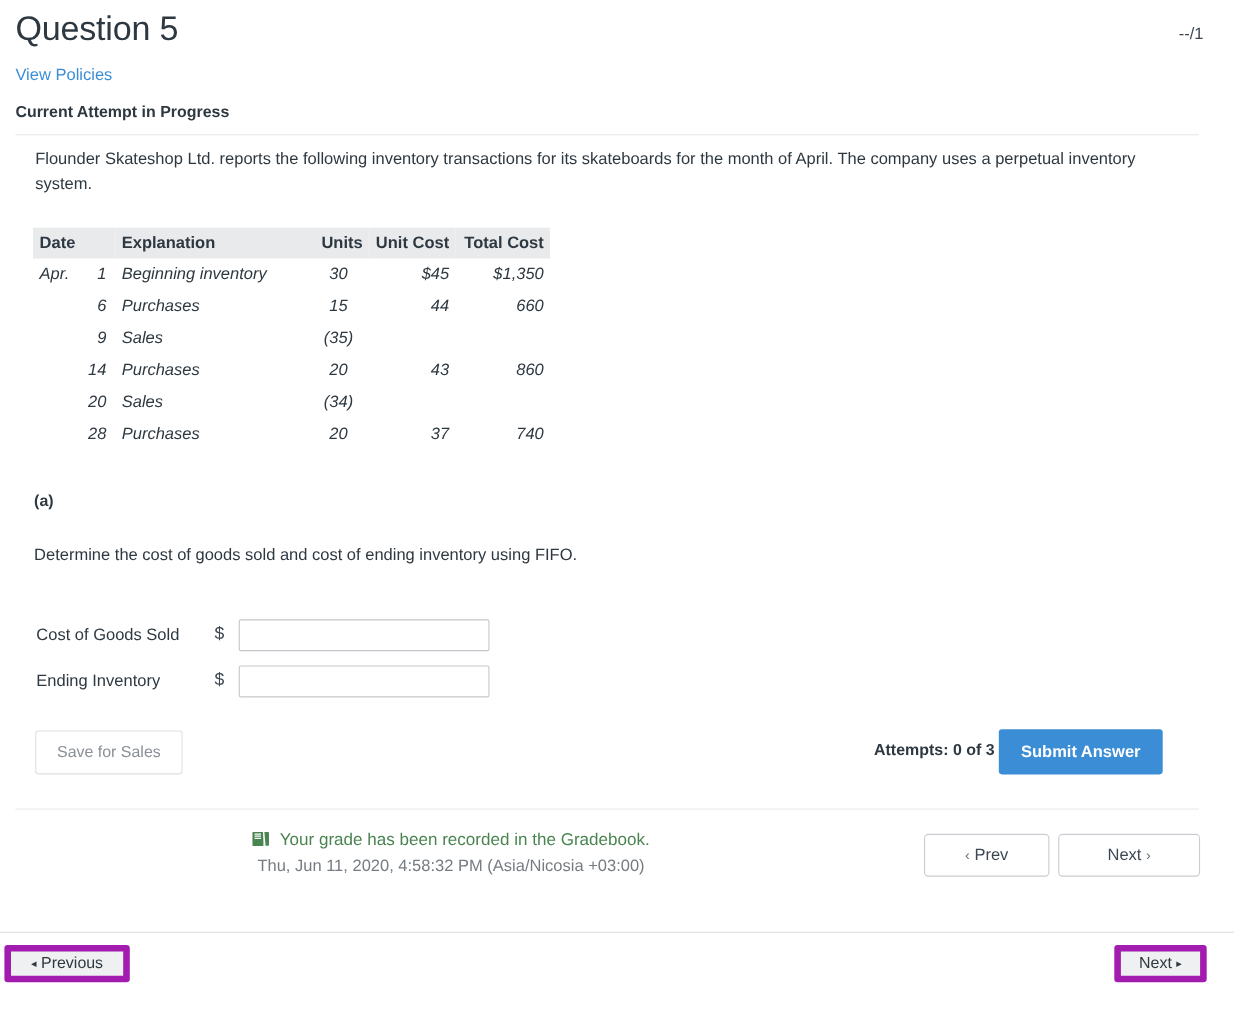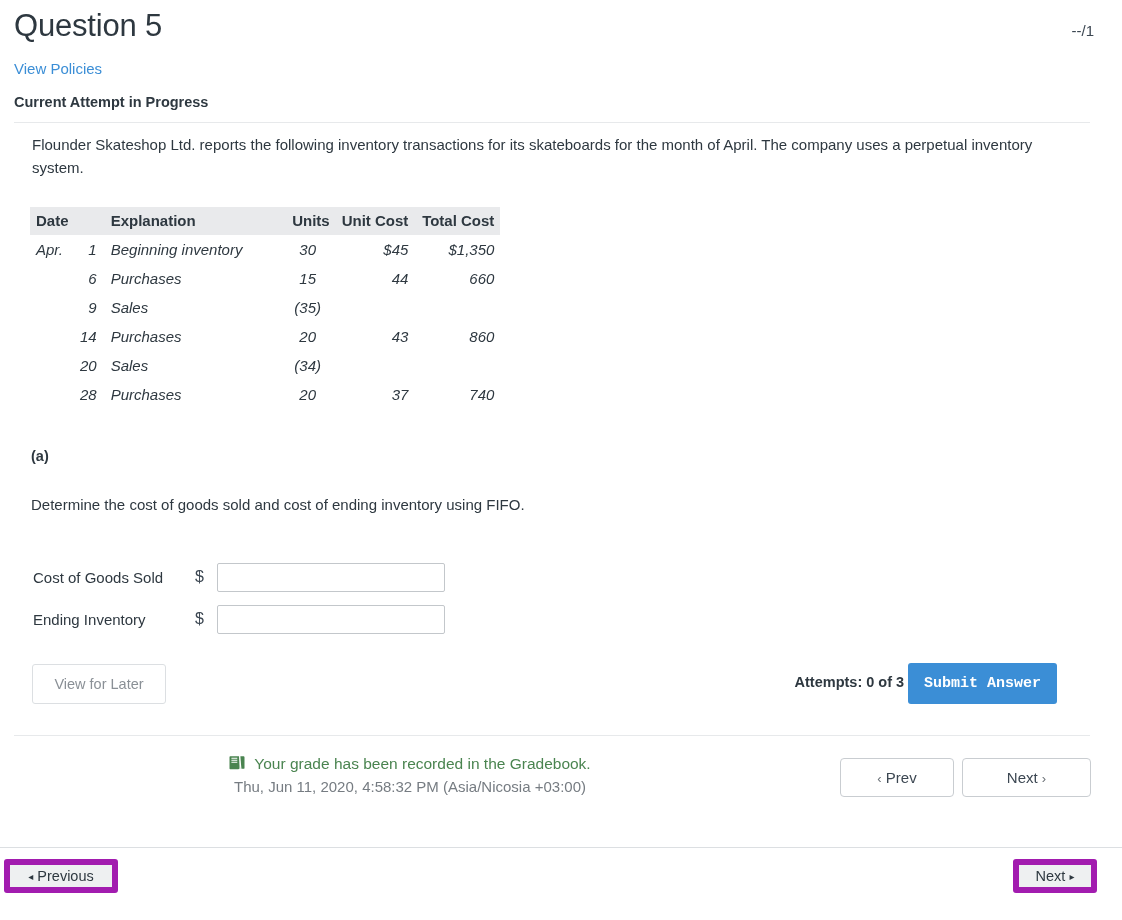--- a/index.html
+++ b/index.html
@@ -113,21 +113,21 @@
   .attempts-text {
     position: absolute; right: 180px; top: 674px;
     font-size: 14.5px; font-weight: bold; color: #2e3840;
     white-space: nowrap;
   }
   .btn-submit {
     position: absolute; left: 908px; top: 663px;
     width: 149px; height: 41px;
     border: none; border-radius: 3px;
     background: #3b8ed6; color: #ffffff;
-    font-family: Liberation Mono, monospace;
+    font-family: Liberation Sans, sans-serif;
     font-size: 15px; font-weight: bold; cursor: pointer;
   }
 
   
   .grade-block {
     position: absolute; left: 0; top: 755px; width: 820px;
     text-align: center;
   }
   .grade-line1 {
     font-size: 15.5px; color: #4a8450;
@@ -249,21 +249,21 @@
       <span class="ans-dollar">$</span>
       <input class="ans-input" type="text" value="" style="">
     </div>
     <div class="ans-row">
       <span class="ans-label">Ending Inventory</span>
       <span class="ans-dollar">$</span>
       <input class="ans-input" type="text" value="" style="">
     </div>
   </div>
 
-  <button class="btn-save">View for Later</button>
+  <button class="btn-save">Save for Sales</button>
   <div class="attempts-text">Attempts: 0 of 3 used</div>
   <button class="btn-submit">Submit Answer</button>
 
   <div class="divider div-mid"></div>
 
   <div class="grade-block">
     <div class="grade-line1">
       <span class="book-icon">
         <svg width="17" height="15" viewBox="0 0 17 15" aria-hidden="true">
           <path d="M1.2 1.3h8.2c.6 0 1.1.5 1.1 1.1v10.9c0 .5-.5.9-1.1.9H1.2c-.4 0-.7-.3-.7-.7V2c0-.4.3-.7.7-.7z" fill="#4a8450"></path>

